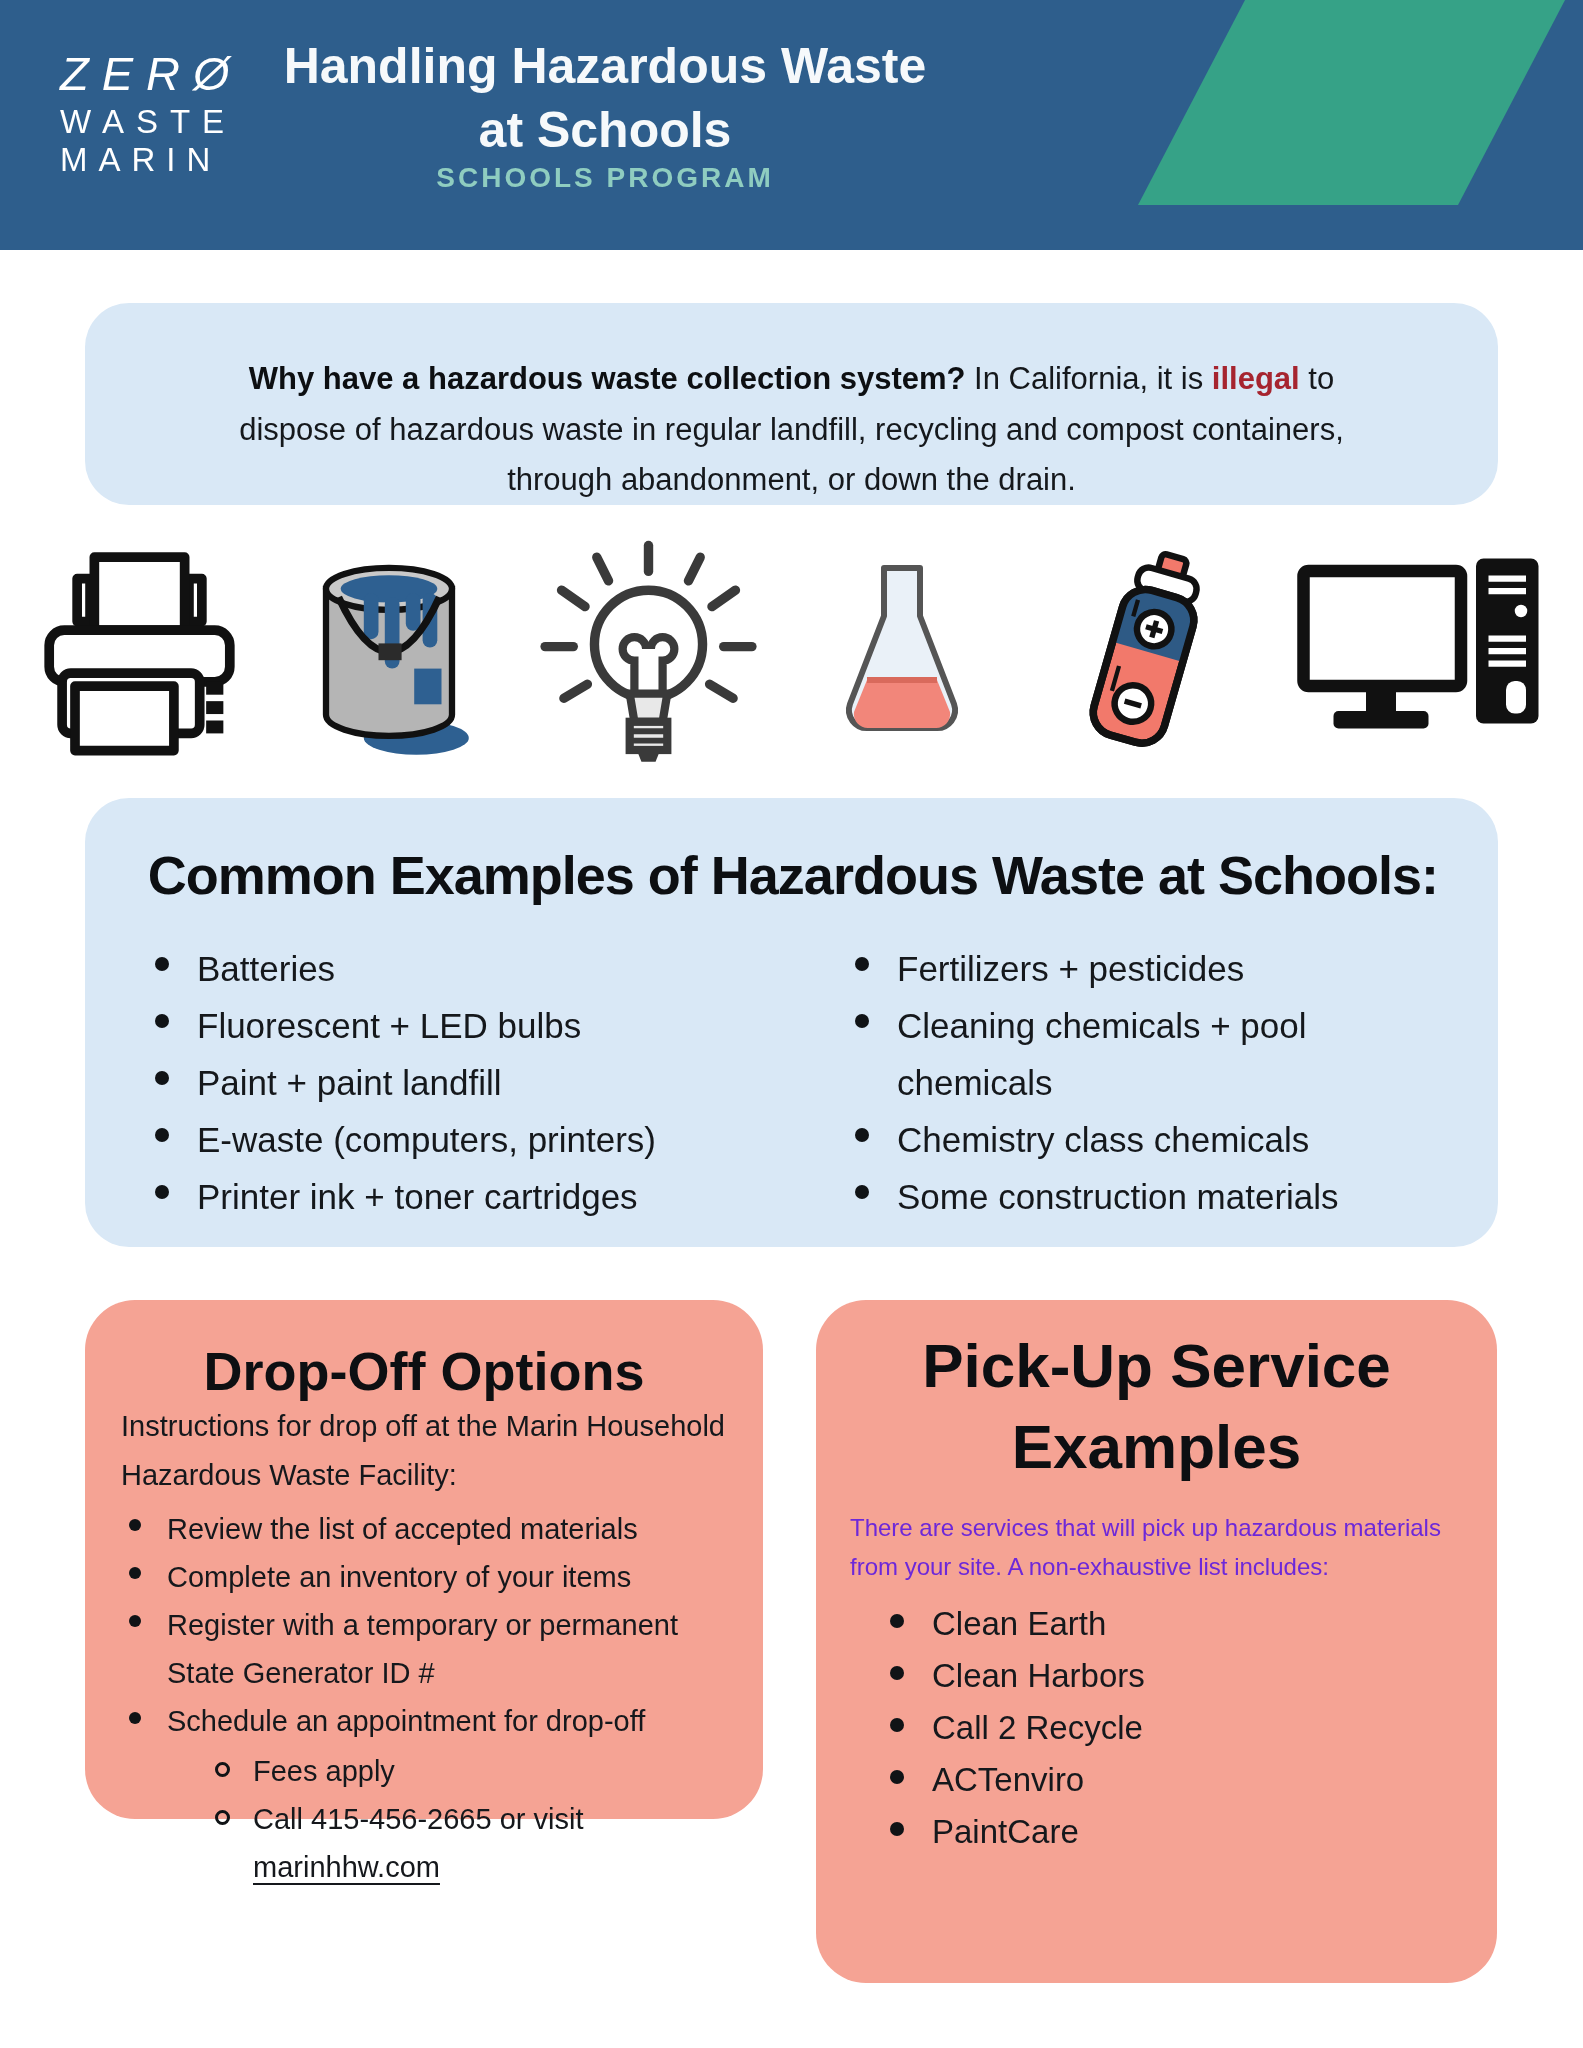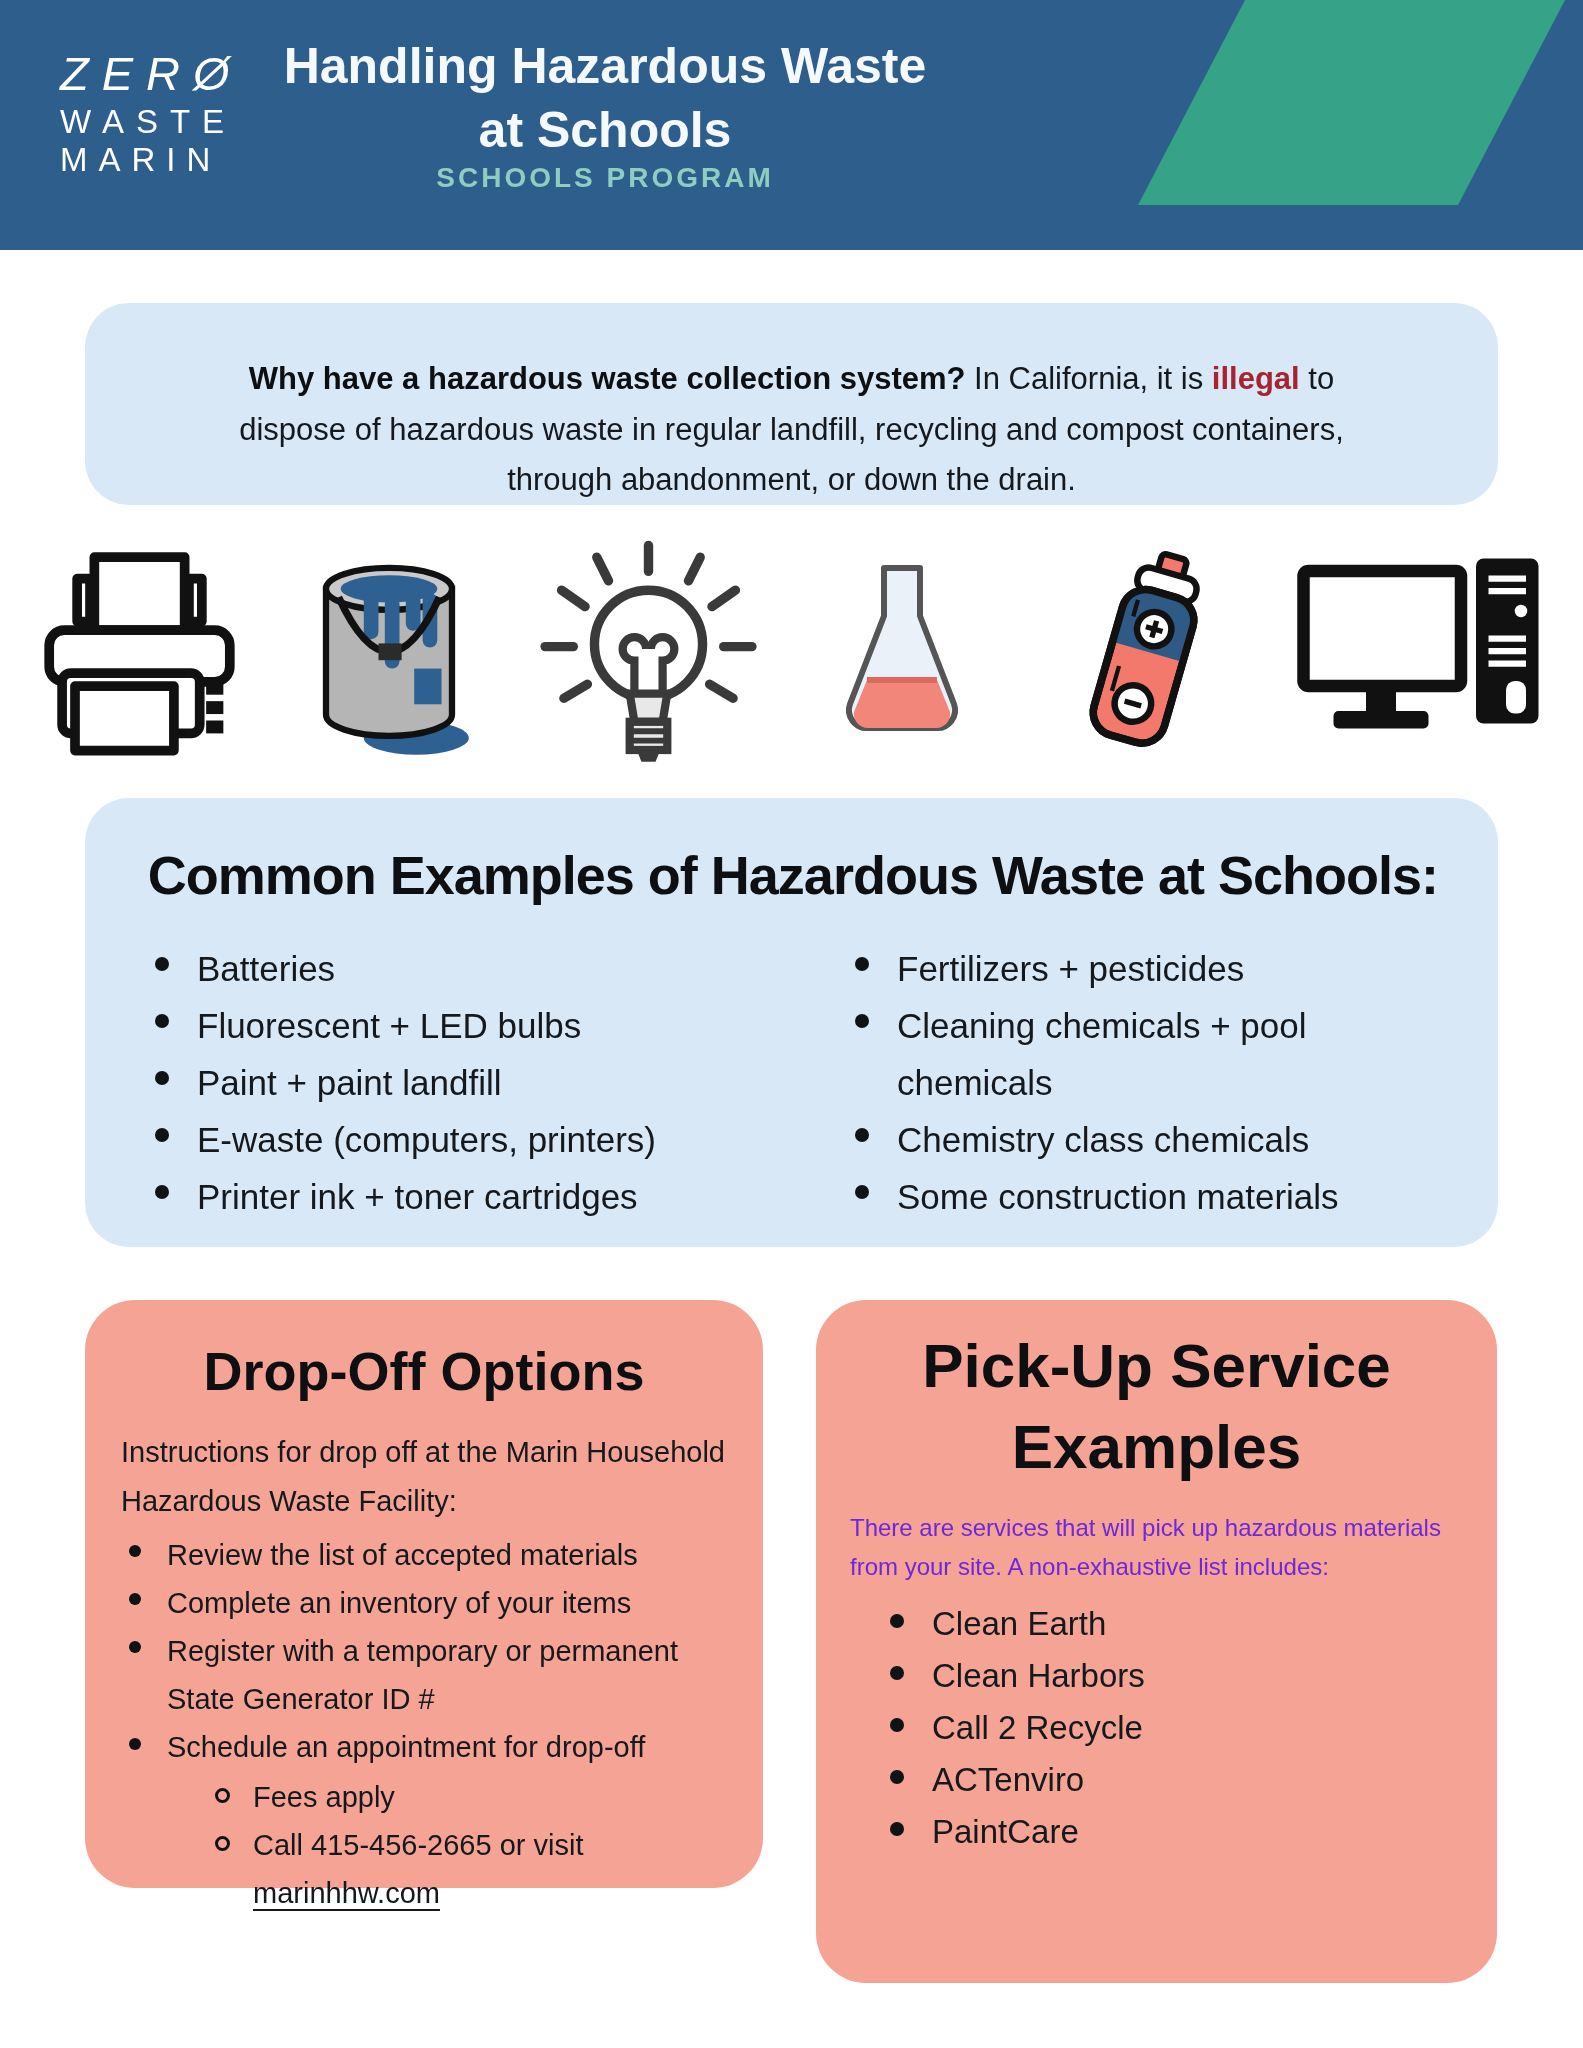--- a/index.html
+++ b/index.html
@@ -42,30 +42,30 @@
   .examples-col-right { width:593px; }
   ul.bullet-list { list-style:none; margin:0; padding:0; }
   ul.bullet-list > li { position:relative; padding-left:52px; }
   ul.bullet-list > li::before {
     content:""; position:absolute; left:10px; top:0.48em; width:14px; height:14px;
     border-radius:50%; background:#101316;
   }
   .examples-cols ul.bullet-list { font-size:35px; line-height:1.63; color:#15181c; }
   
   .dropoff-box {
-    position:absolute; top:1300px; left:85px; width:678px; height:588px;
+    position:absolute; top:1300px; left:85px; width:678px; height:519px;
     background:#F5A394; border-radius:50px; box-sizing:border-box; padding:40px 36px 0 36px;
   }
   .pickup-box {
     position:absolute; top:1300px; left:816px; width:681px; height:683px;
     background:#F5A394; border-radius:50px; box-sizing:border-box; padding:26px 34px 0 34px;
   }
   .dropoff-heading { text-align:center; font-weight:bold; font-size:54px; color:#0d0f12; }
   .pickup-heading  { text-align:center; font-weight:bold; font-size:62px; line-height:1.3; color:#0d0f12; }
-  .dropoff-intro { margin-top:26px; font-size:29px; line-height:1.7; color:#15181c; }
+  .dropoff-intro { font-size:29px; line-height:1.7; color:#15181c; }
   .pickup-intro  { margin-top:22px; font-size:24px; line-height:1.6;  color:#6d28d9; }
   .dropoff-box ul.bullet-list { font-size:29px; line-height:1.66; margin-top:4px; width:560px; color:#15181c; }
   .dropoff-box ul.bullet-list > li { padding-left:46px; }
   .dropoff-box ul.bullet-list > li::before { width:12px; height:12px; left:8px; top:0.5em; }
   .pickup-box ul.bullet-list { font-size:33px; line-height:1.58; margin-top:12px; padding-left:30px; color:#15181c; }
   ul.sub-list { list-style:none; margin:2px 0 0 0; padding:0 0 0 42px; }
   ul.sub-list > li { position:relative; padding-left:44px; }
   ul.sub-list > li::before {
     content:""; position:absolute; left:6px; top:0.5em; width:9px; height:9px;
     border:3px solid #101316; border-radius:50%; background:transparent;

